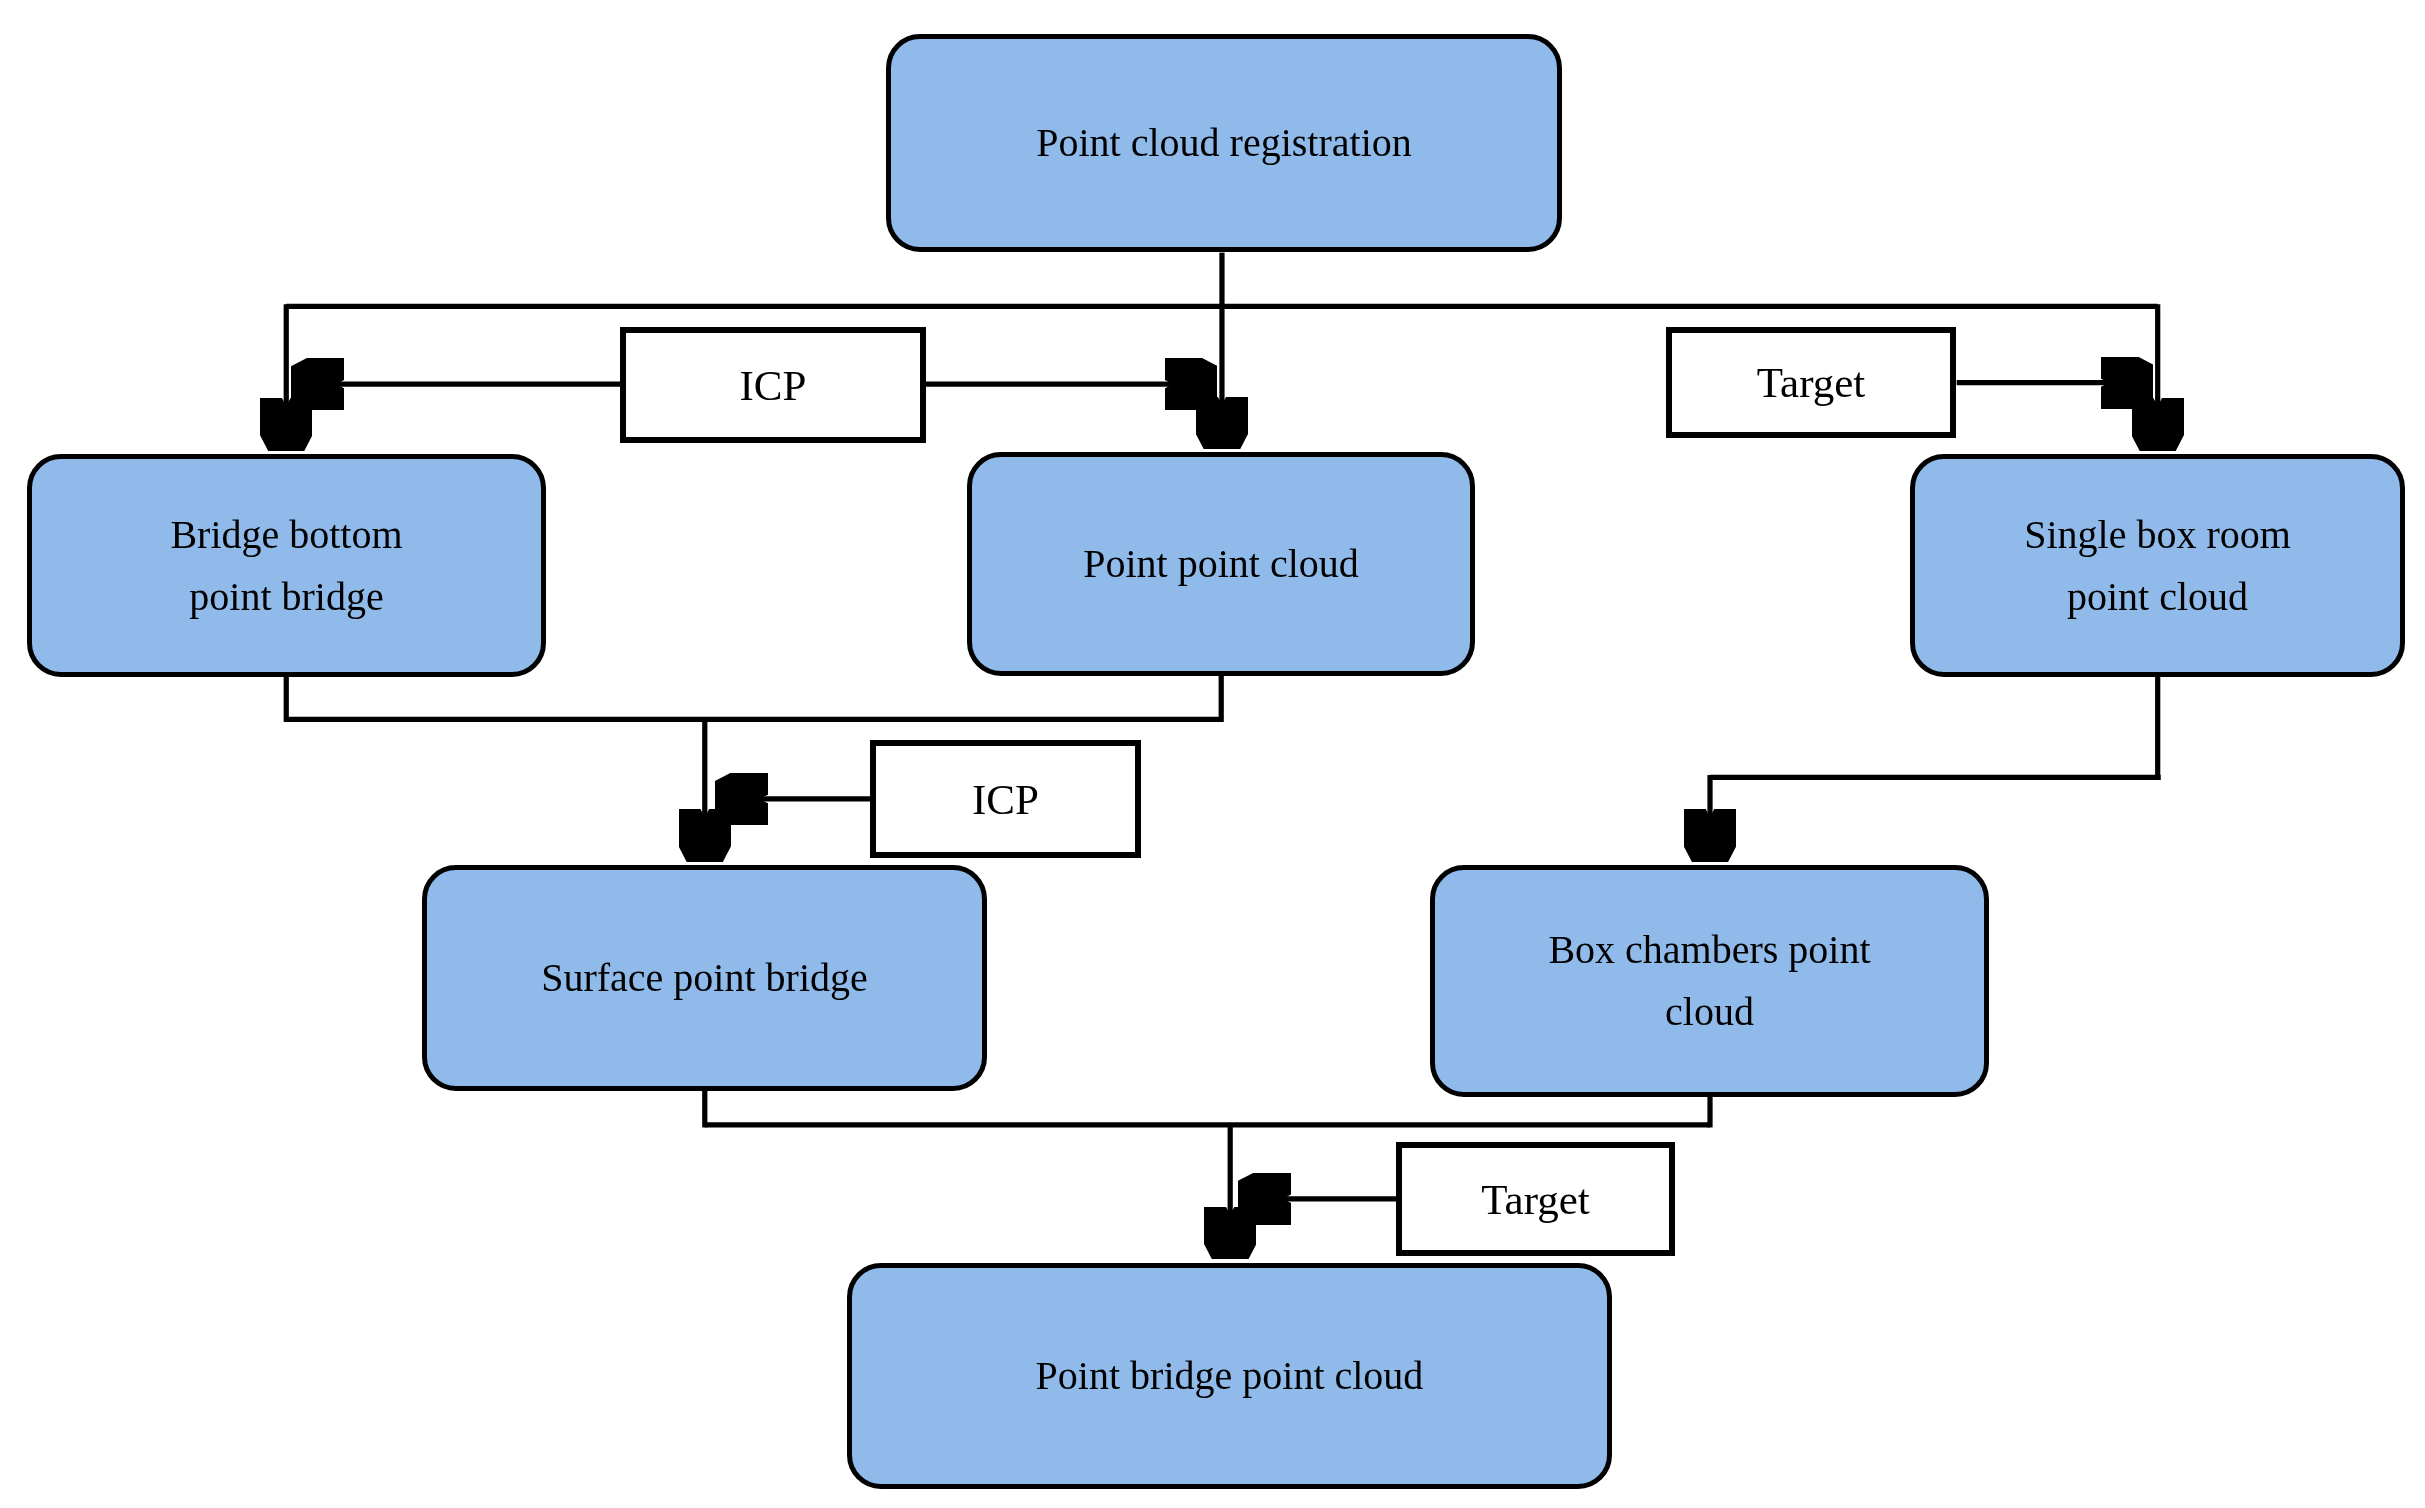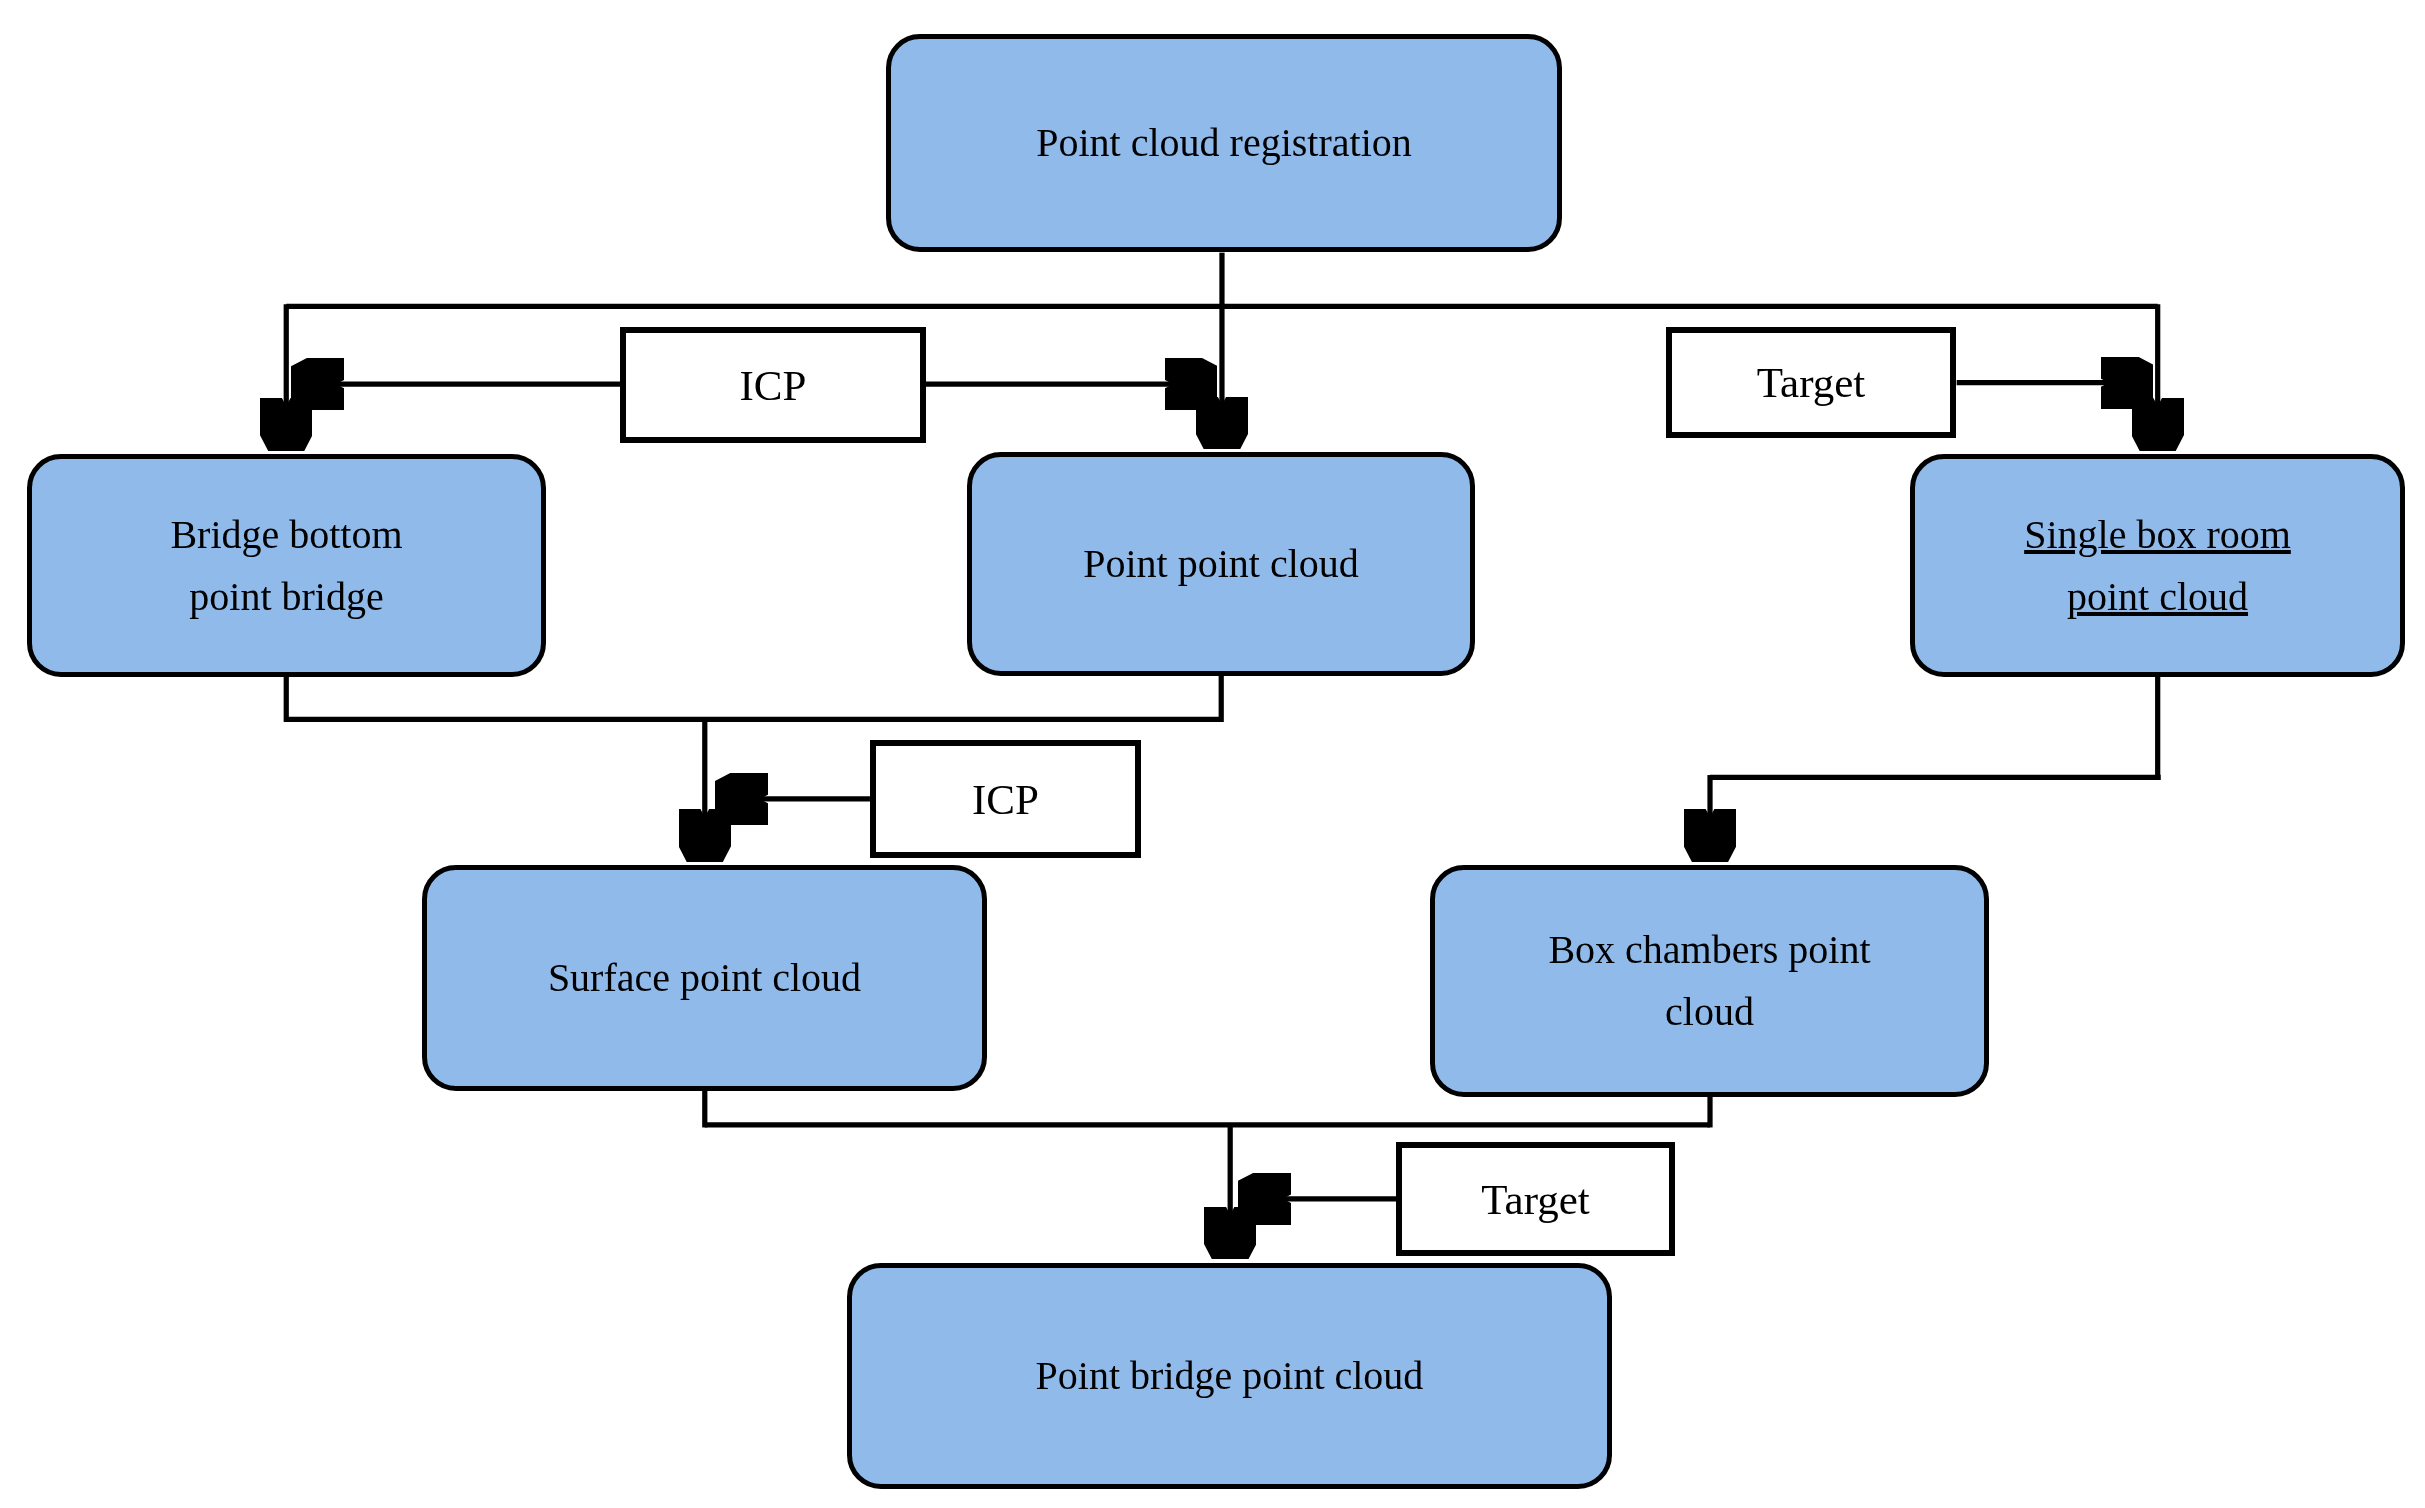--- a/index.html
+++ b/index.html
@@ -99,24 +99,24 @@
     <path d="M1868,1604 H1664" marker-end="url(#arrow)"></path>
   </svg>
 
   <div class="node" style="left:886px;top:34px;width:676px;height:218px;">Point cloud registration</div>
 
   <div class="node" style="left:27px;top:454px;width:519px;height:223px;">Bridge bottom
 point bridge</div>
 
   <div class="node" style="left:967px;top:452px;width:508px;height:224px;">Point point cloud</div>
 
-  <div class="node" style="left:1910px;top:454px;width:495px;height:223px;text-decoration:underline;">Single box room
+  <div class="node" style="left:1910px;top:454px;width:495px;height:223px;">Single box room
 point cloud</div>
 
-  <div class="node" style="left:422px;top:865px;width:565px;height:226px;">Surface point cloud</div>
+  <div class="node" style="left:422px;top:865px;width:565px;height:226px;">Surface point bridge</div>
 
   <div class="node" style="left:1430px;top:865px;width:559px;height:232px;">Box chambers point
 cloud</div>
 
   <div class="node" style="left:847px;top:1263px;width:765px;height:226px;">Point bridge point cloud</div>
 
   <div class="edge-label" style="left:620px;top:327px;width:306px;height:116px;">ICP</div>
 
   <div class="edge-label" style="left:1666px;top:327px;width:290px;height:111px;">Target</div>
 

